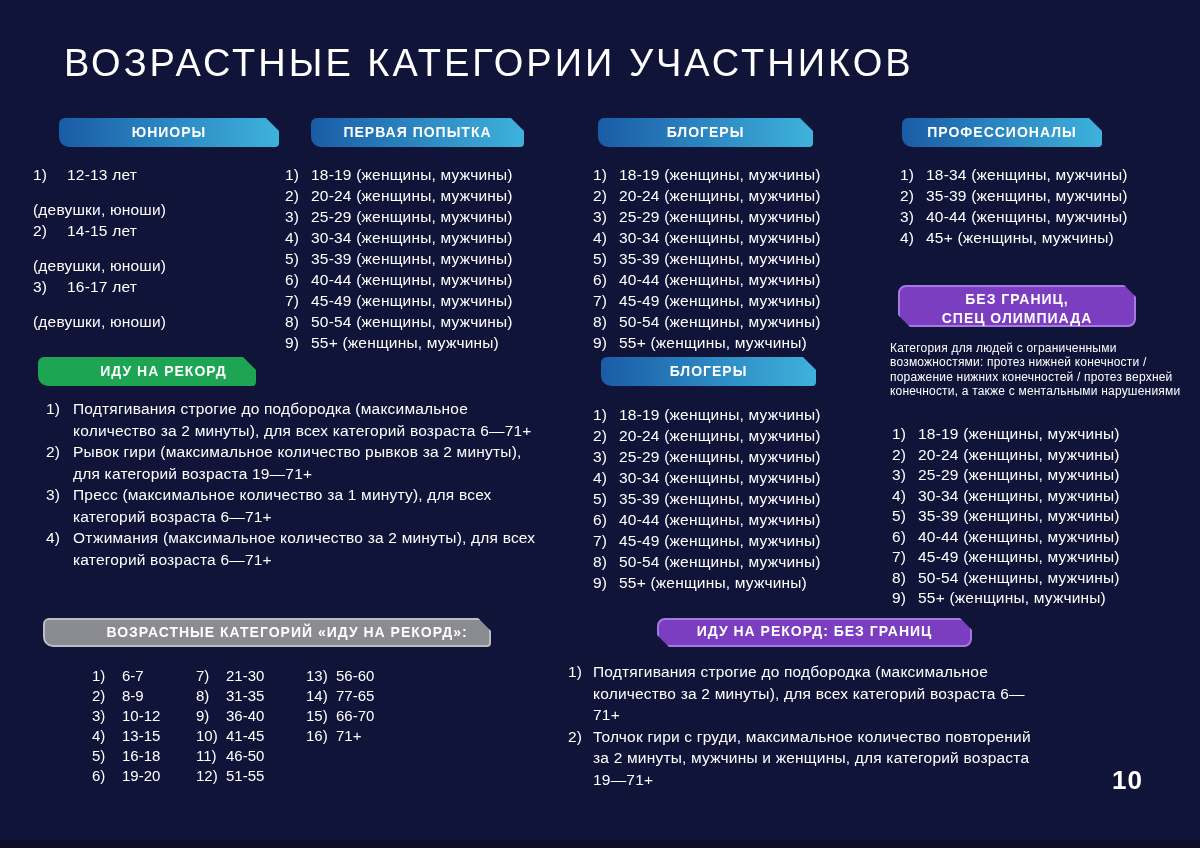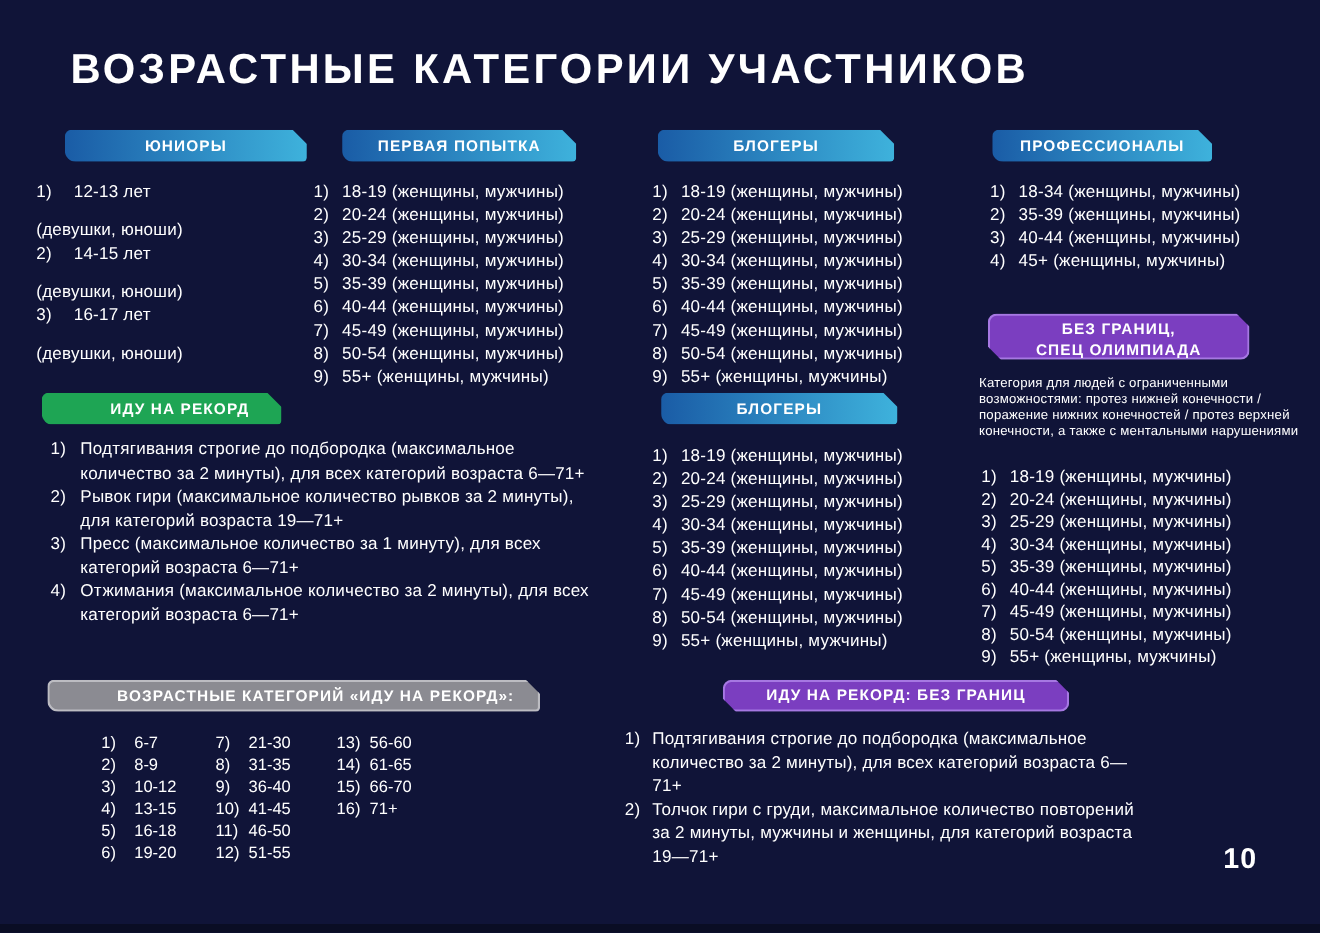--- a/index.html
+++ b/index.html
@@ -6,21 +6,21 @@
   body{
     width:1200px;height:848px;
     background:var(--background,#101438);
     color:var(--text,#ffffff);
     font-family:"Liberation Sans","DejaVu Sans",sans-serif;
     position:relative;overflow:hidden;
   }
   .slide{position:absolute;inset:0;}
   .page-title{
     position:absolute;left:64px;top:42px;
-    font-size:38px;font-weight:bold;letter-spacing:3px;
+    font-size:38px;font-weight:normal;letter-spacing:3px;
     white-space:nowrap;
   }
   
   .badge{
     position:absolute;height:29px;line-height:29px;
     text-align:center;font-size:14px;font-weight:bold;letter-spacing:1px;
     border-radius:6px 2px 4px 10px;
     clip-path:polygon(0 0, calc(100% - 13px) 0, 100% 13px, 100% 100%, 0 100%);
     box-sizing:border-box;white-space:nowrap;
   }
@@ -429,21 +429,21 @@
     </div>
   <div class="agetable-col" style="left:306px;top:666px;">
 
       <div class="row">
         <span class="n">13)</span>
         <span class="r">56-60</span>
       </div>
 
       <div class="row">
         <span class="n">14)</span>
-        <span class="r">61-65</span>
+        <span class="r">77-65</span>
       </div>
 
       <div class="row">
         <span class="n">15)</span>
         <span class="r">66-70</span>
       </div>
 
       <div class="row">
         <span class="n">16)</span>
         <span class="r">71+</span>

